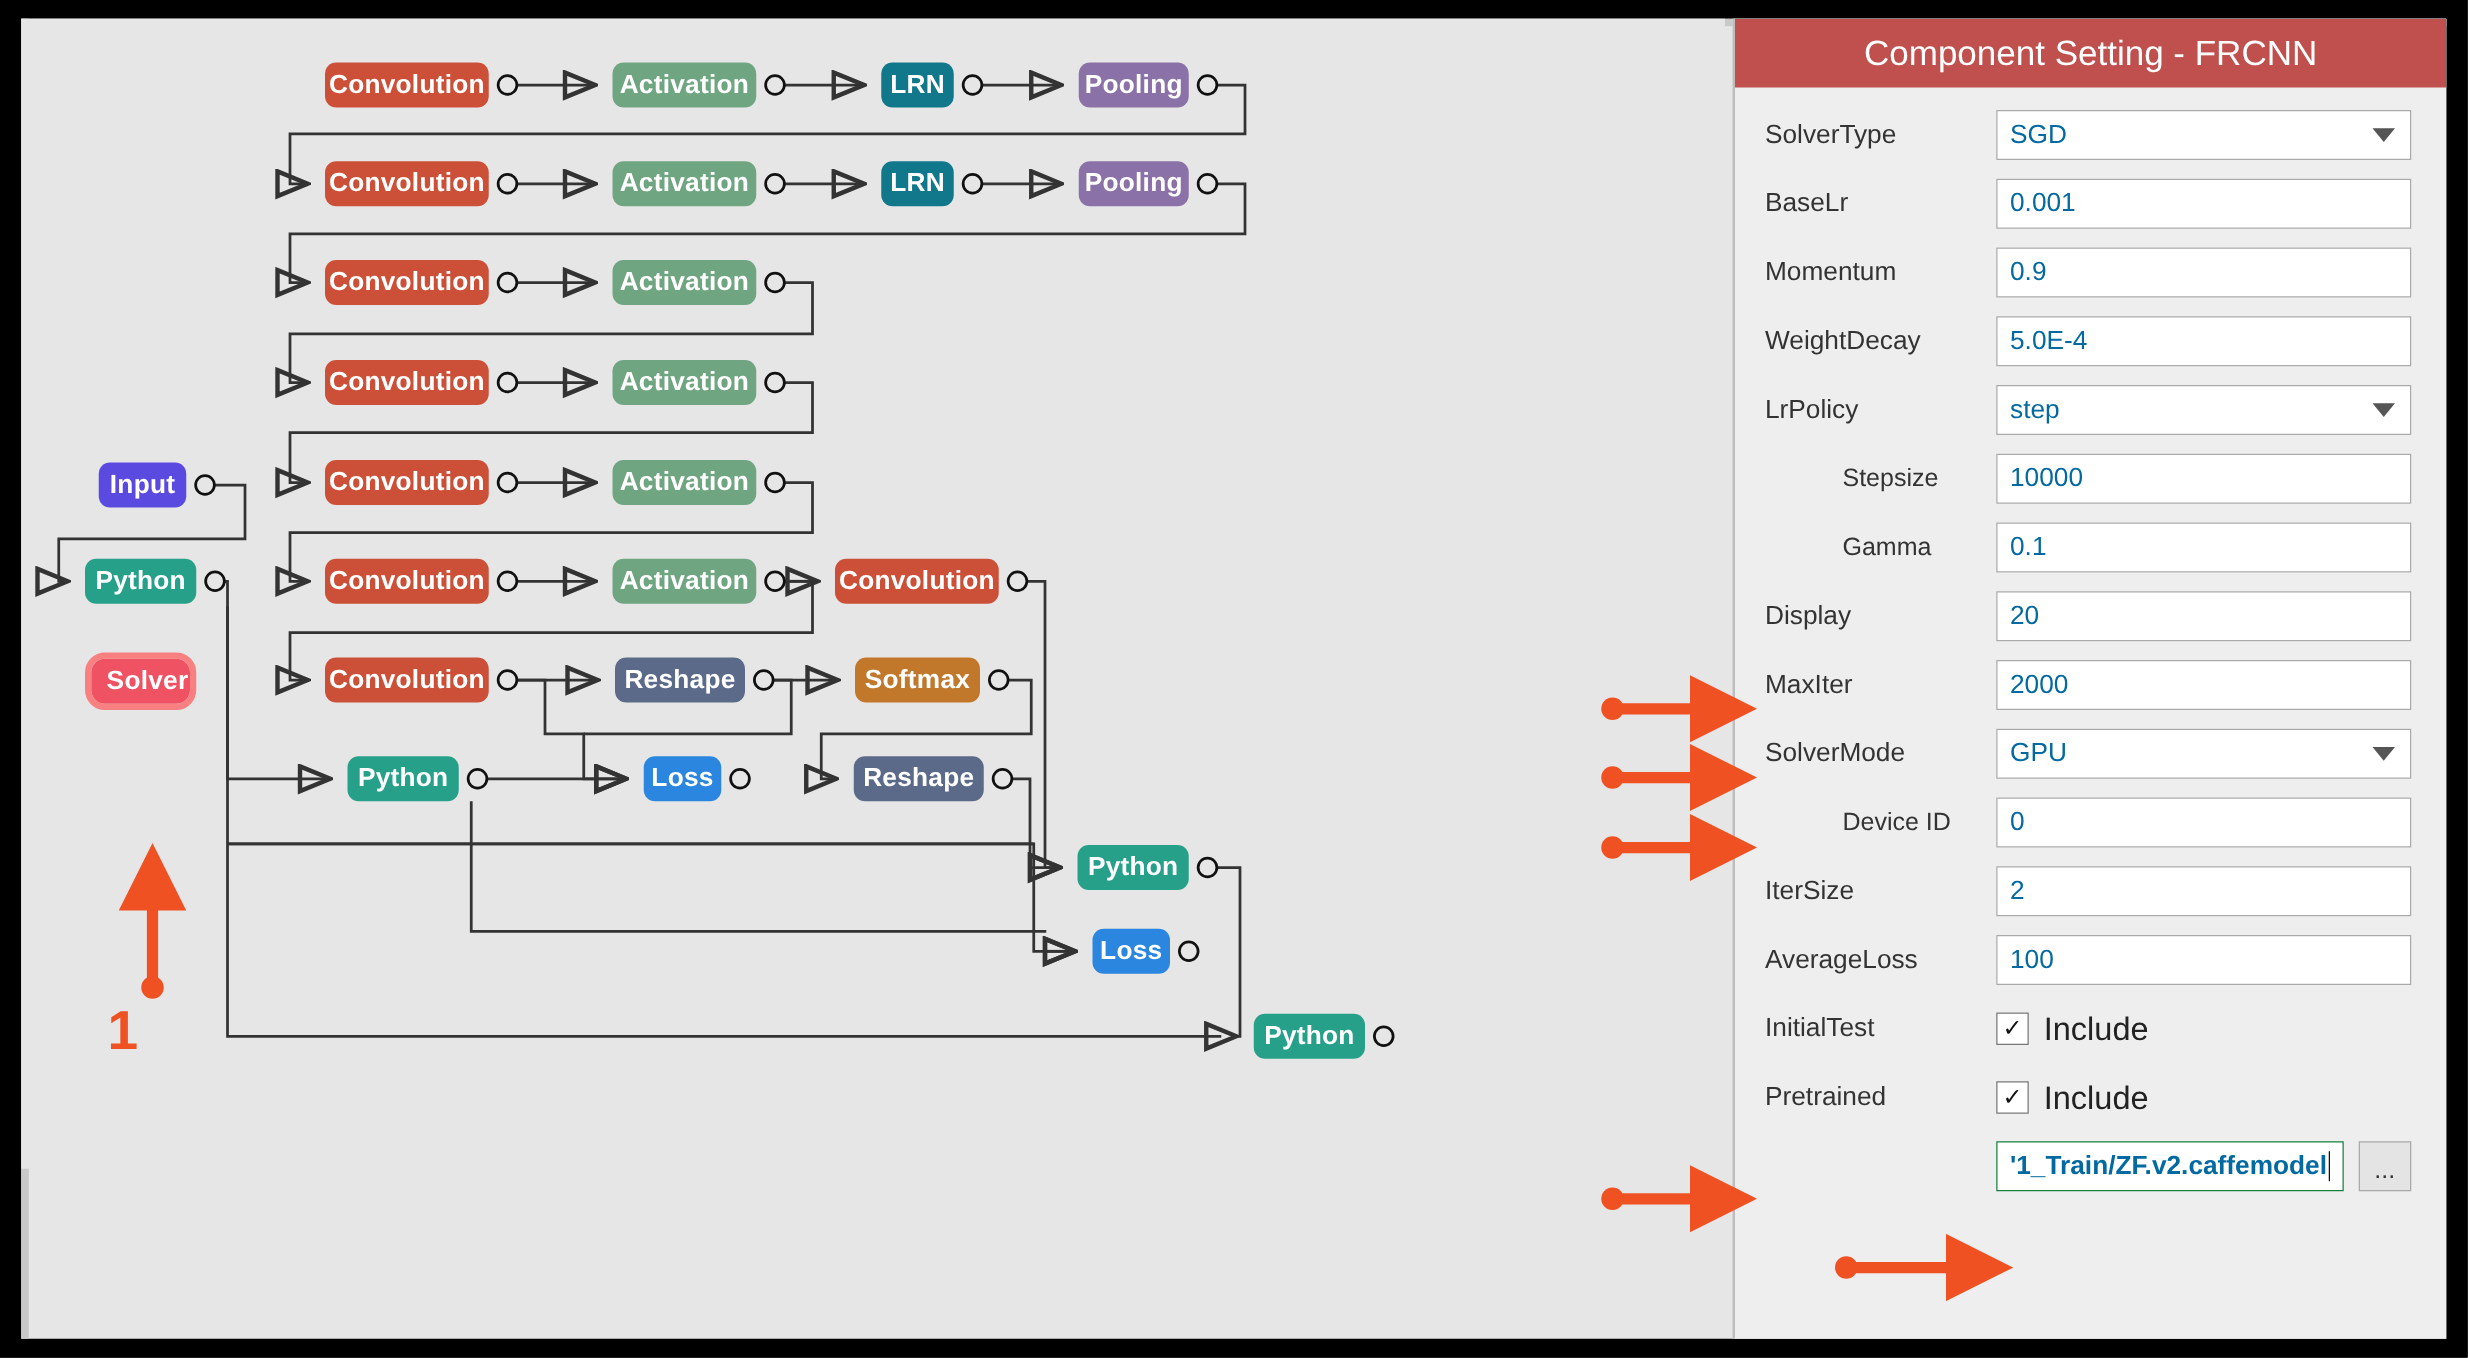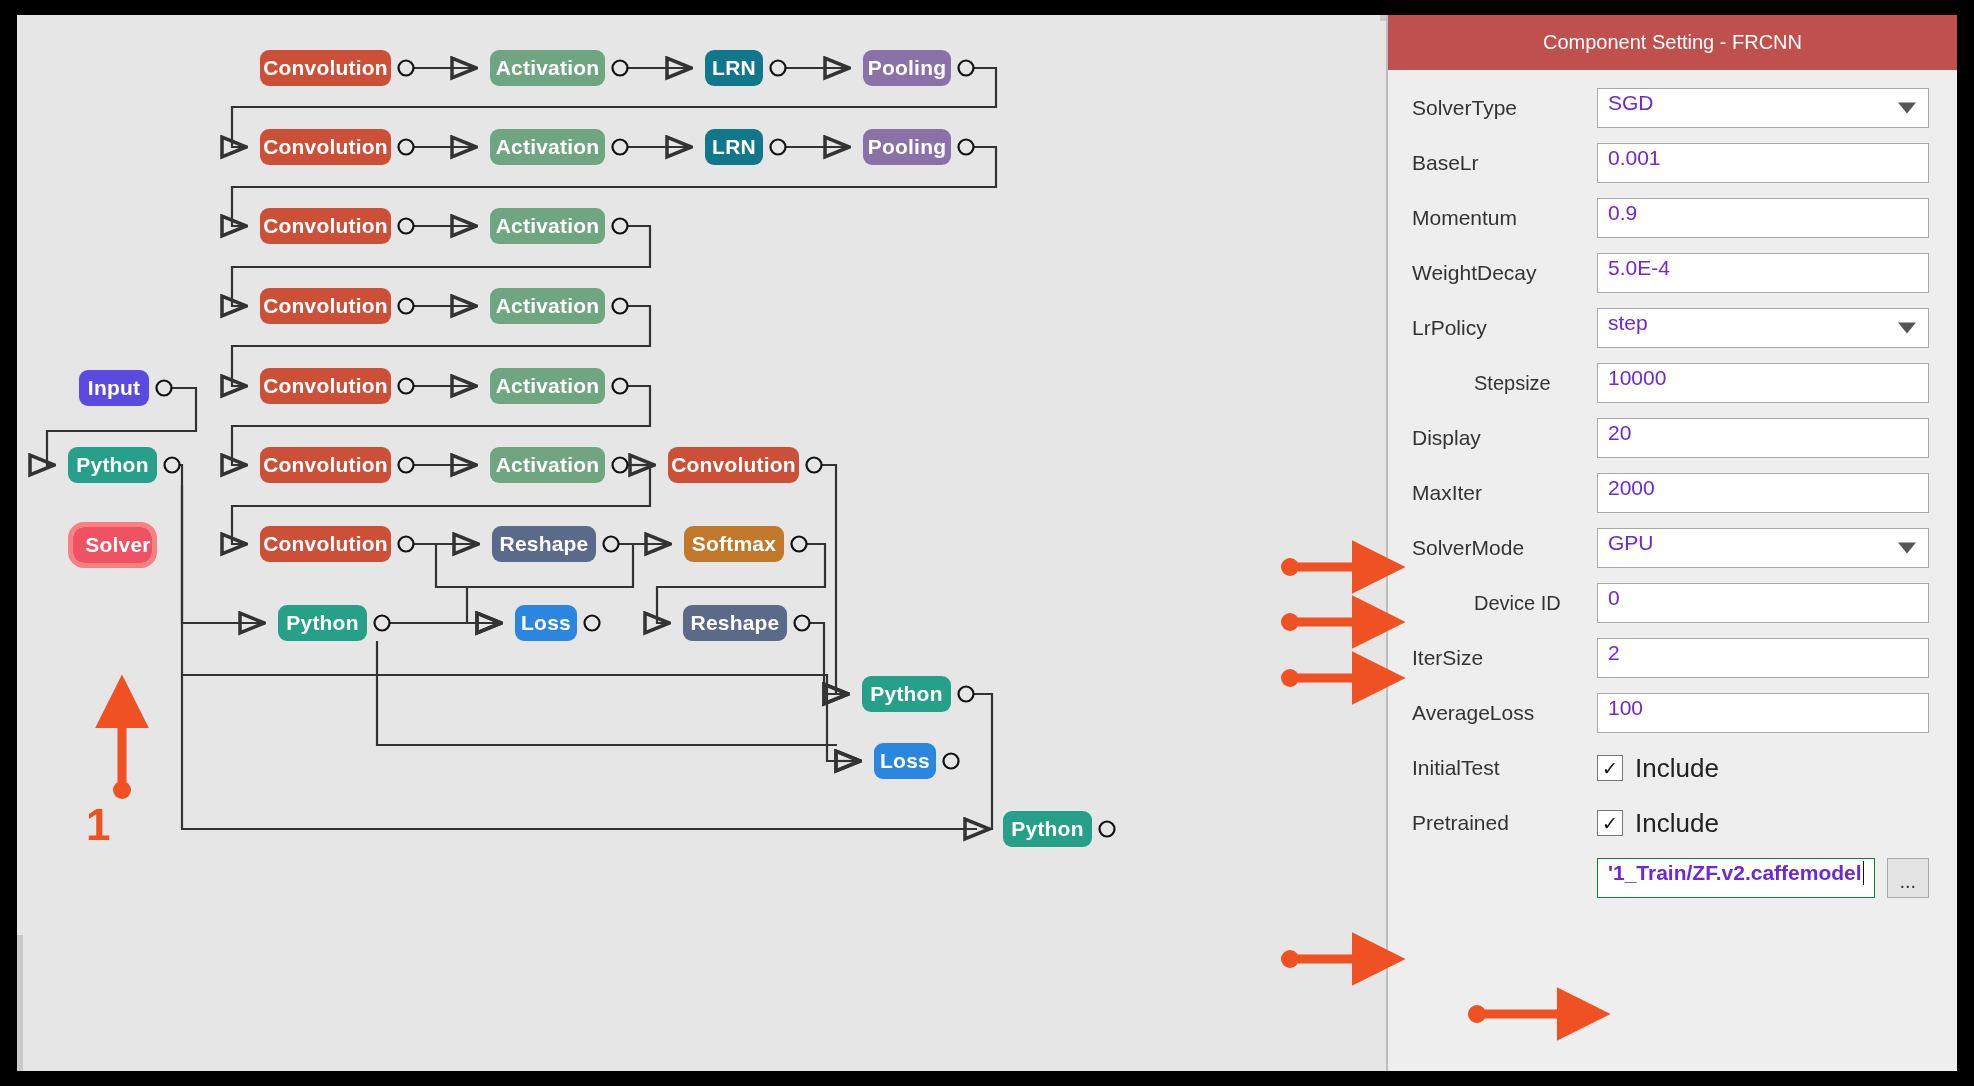--- a/index.html
+++ b/index.html
@@ -11,27 +11,27 @@
   #canvas{position:absolute;left:17px;top:15px;width:1363px;height:920px;background:#e6e6e6;overflow:hidden;}
   #canvas-svg{position:absolute;left:0;top:0;}
   .node{position:absolute;border-radius:9px;color:#fff;font-weight:bold;font-size:21px;
         display:flex;align-items:center;justify-content:center;white-space:nowrap;
         letter-spacing:.2px;box-sizing:border-box;}
   .node.sel{outline:5px solid #f98080;border-radius:11px;padding-left:11px;}
   
   #panel{position:absolute;left:1386px;top:15px;width:571px;height:1056px;background:#eeeeee;
          border-left:2px solid #bdbdbd;box-sizing:border-box;overflow:hidden;}
   #panel-title{height:55px;background:#c0504d;color:#fff;display:flex;align-items:center;
-               justify-content:center;font-size:20px;}
+               justify-content:center;font-size:28px;}
   .form{padding:18px 28px 0 24px;}
   .row{display:flex;align-items:center;height:40px;margin-bottom:15px;}
   .lbl{font-size:21px;color:#333;width:185px;flex:0 0 185px;}
   .lbl.ind{padding-left:62px;width:123px;flex:0 0 123px;font-size:20px;}
   .ctl{flex:1;height:40px;background:#fff;border:1px solid #aaa;box-sizing:border-box;
-       display:flex;align-items:flex-end;padding:12px 10px;font-size:21px;color:#6d28d9;position:relative;}
+       display:flex;align-items:center;padding:12px 10px;font-size:21px;color:#0369a1;position:relative;}
   .ctl.focus{border:1px solid #15803d;font-weight:bold;}
   .caret{display:inline-block;width:1px;height:24px;background:#111;margin-left:1px;}
   .chev{position:absolute;right:12px;top:50%;transform:translateY(-50%);
         width:0;height:0;border-left:9px solid transparent;border-right:9px solid transparent;
         border-top:11px solid #555;}
   .cbrow{display:flex;align-items:center;height:40px;}
   .cbox{width:24px;height:24px;border:1px solid #777;background:#fff;display:flex;
         align-items:center;justify-content:center;font-size:19px;color:#111;line-height:1;}
   .cbl{font-size:26px;color:#222;margin-left:12px;}
   .dots{width:44px;height:40px;margin-left:12px;background:#e4e4e4;border:1px solid #aaa;
@@ -248,20 +248,26 @@
             <span class="chev"></span>
           </div>
         </div>
         <div class="row">
           <div class="lbl ind">Stepsize</div>
           <div class="ctl">
             <span>10000</span>
           </div>
         </div>
         <div class="row">
+          <div class="lbl ind">Gamma</div>
+          <div class="ctl">
+            <span>0.1</span>
+          </div>
+        </div>
+        <div class="row">
           <div class="lbl">Display</div>
           <div class="ctl">
             <span>20</span>
           </div>
         </div>
         <div class="row">
           <div class="lbl">MaxIter</div>
           <div class="ctl">
             <span>2000</span>
           </div>

